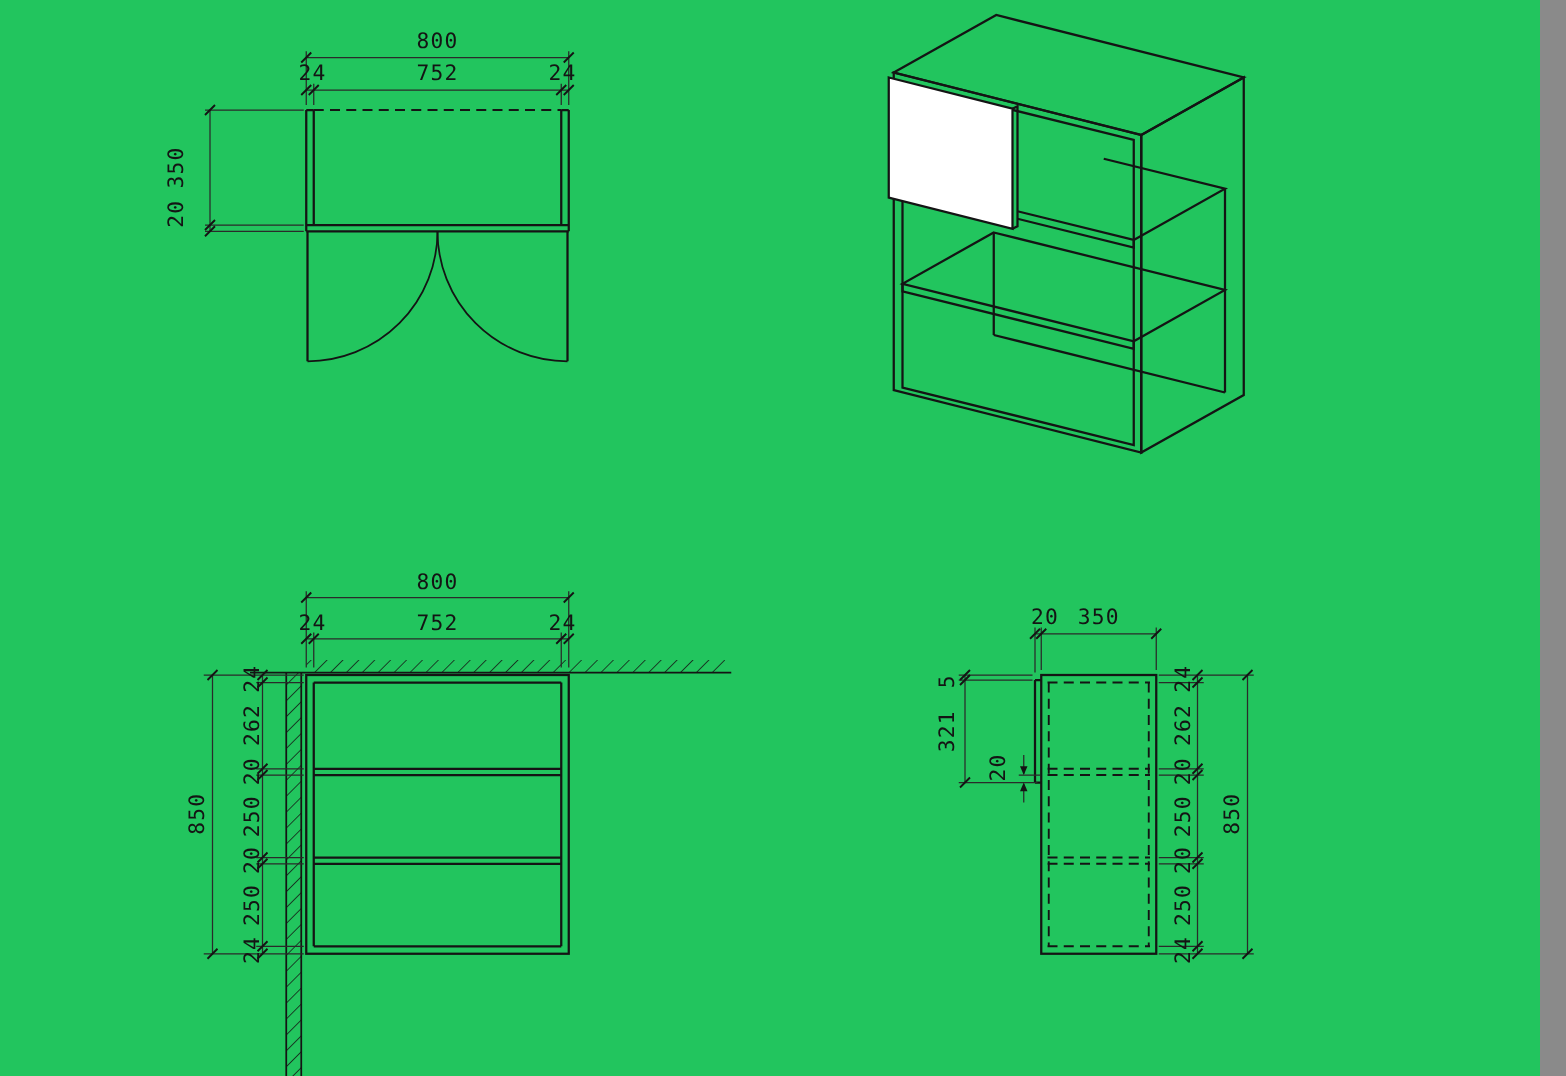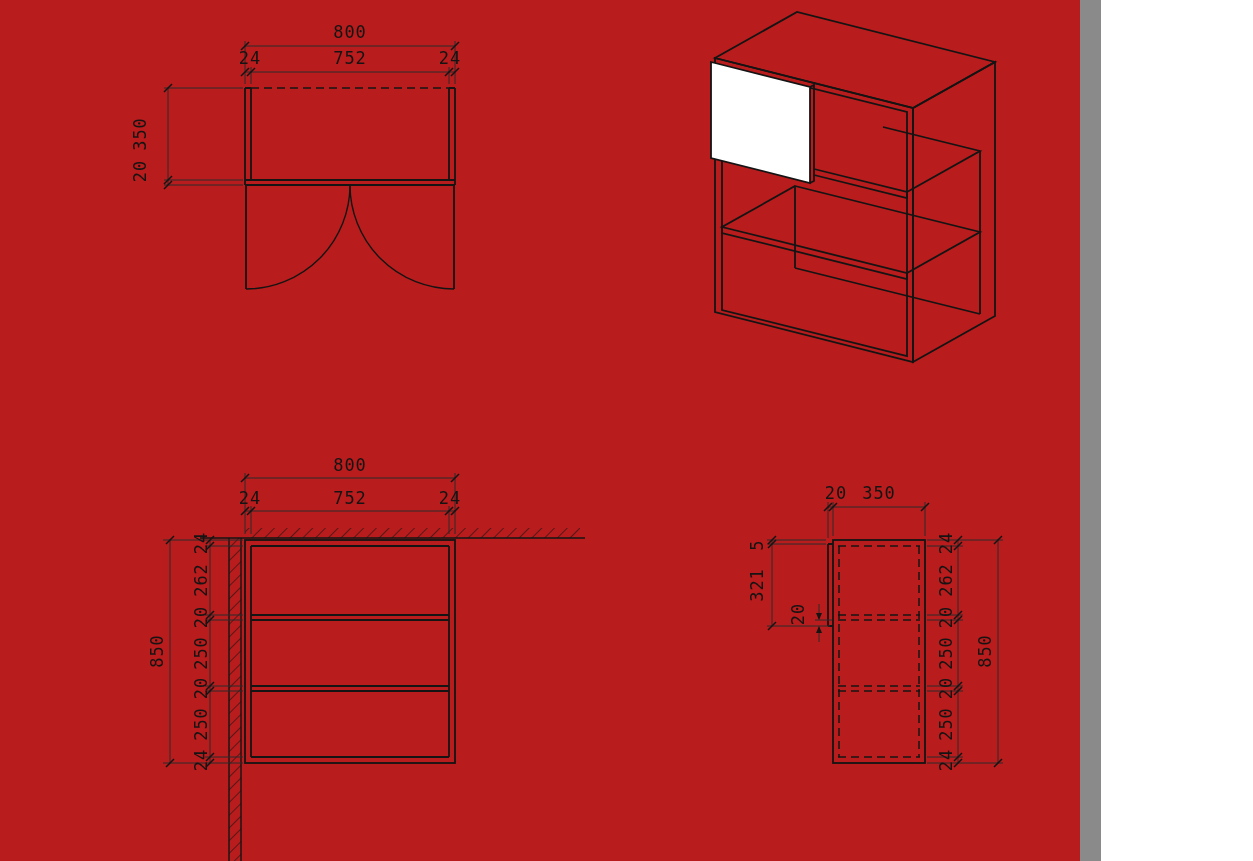--- a/index.html
+++ b/index.html
@@ -1,16 +1,16 @@
 <!DOCTYPE html>
 <html><head>
 <meta charset="utf-8">
 <style>
   html,body{margin:0;padding:0;background:#ffffff;width:1253px;height:861px;overflow:hidden}
-  .canvas{position:relative;width:1101px;height:861px;background:#b91c1c;font-family:"DejaVu Sans Mono",monospace}
+  .canvas{position:relative;width:1253px;height:861px;background:#22c55e;font-family:"DejaVu Sans Mono",monospace}
   svg text{font-family:"DejaVu Sans Mono",monospace;font-size:17px;letter-spacing:1px;fill:#141414}
   .obj{stroke:#141414;stroke-width:1.8;fill:none;stroke-linecap:butt}
   .med{stroke:#141414;stroke-width:1.4;fill:none}
   .thin{stroke:#2a2a2a;stroke-width:1;fill:none}
   .dash{stroke-dasharray:8 5;stroke-width:1.5}
   .tick{stroke:#141414;stroke-width:1.5;fill:none}
   .edge-strip{position:absolute;top:0;right:0;width:21px;height:861px;background:#8a8a8a}
 </style>
 </head>
 <body>

